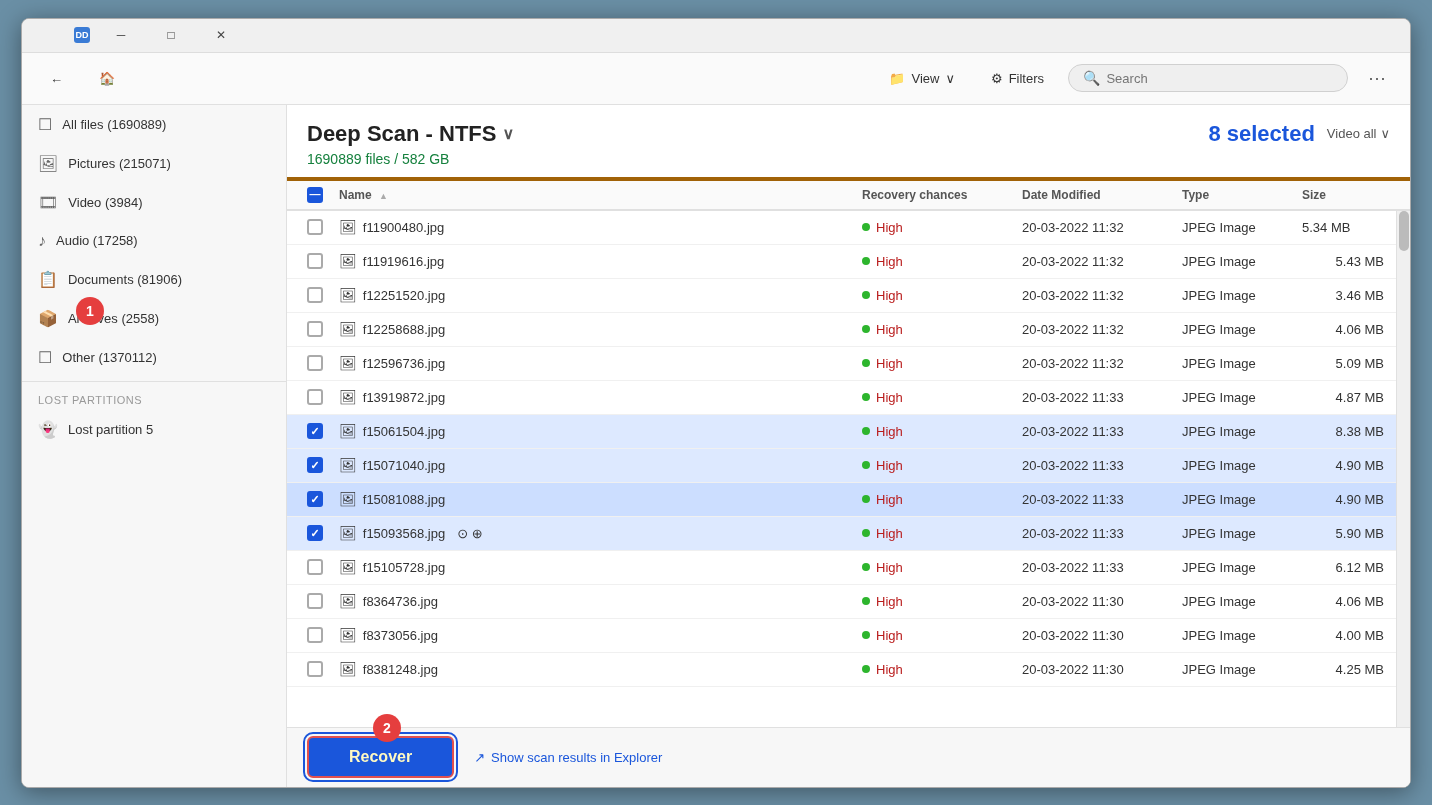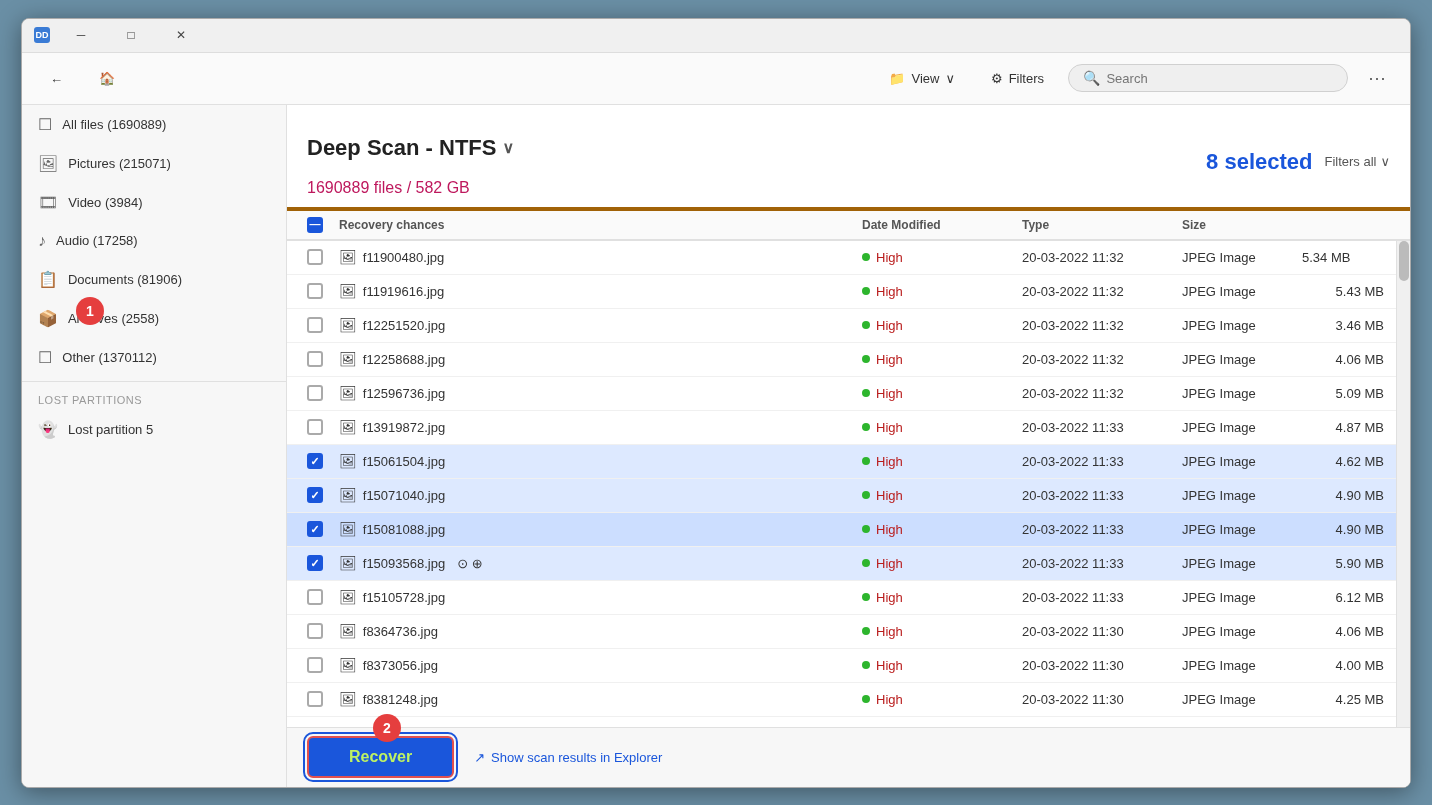--- a/index.html
+++ b/index.html
@@ -32,21 +32,21 @@
       padding: 0 12px;
       border-bottom: 1px solid #ddd;
       flex-shrink: 0;
     }
     .titlebar-icon {
       width: 16px; height: 16px;
       margin-right: 8px;
       background: #3a7bd5;
       border-radius: 3px;
       display: flex; align-items: center; justify-content: center;
-      color: white; font-size: 9px; font-weight: bold;
+      color: white; font-size: 9px; font-weight: bold; margin-left: 40px;
     }
     .titlebar-title {
       font-size: 12px;
       color: #333;
       flex: 1;
     }
     .titlebar-controls {
       display: flex;
       gap: 4px;
     }
@@ -172,22 +172,22 @@
     .selected-count {
       font-size: 22px;
       font-weight: 700;
       color: #1a56db;
     }
     .select-all-area {
       display: flex; align-items: center; gap: 4px;
       font-size: 13px; color: #555; cursor: pointer;
     }
     .file-count-label {
-      font-size: 16px;
-      color: #be185d;
+      font-size: 14px;
+      color: #15803d;
     }
 
     
     .table-area {
       flex: 1;
       overflow: hidden;
       display: flex;
       flex-direction: column;
     }
     .table-header {
@@ -267,21 +267,21 @@
       background: #f7f7f7;
       border-top: 1px solid #e0e0e0;
       display: flex;
       align-items: center;
       padding: 0 20px;
       gap: 20px;
       flex-shrink: 0;
     }
     .recover-btn {
       background: #1a56db;
-      color: #bef264;
+      color: #fef9c3;
       border: 2px solid #e05050;
       border-radius: 6px;
       padding: 10px 40px;
       font-size: 16px;
       font-weight: 600;
       cursor: pointer;
       outline: 2px solid #1a56db;
       outline-offset: 2px;
     }
     .files-summary { font-size: 13px; color: #555; flex: 1; }
@@ -409,36 +409,39 @@
     </div>
 
     <div class="content">
 
       <div class="content-header">
         <div class="content-header-top">
           <div class="scan-title">
             <span>Deep Scan - NTFS</span>
             <span class="scan-dropdown-icon">∨</span>
           </div>
-          <div style="display:flex; align-items: center; gap: 12px; margin-top: 28px;">
+          <div style="display:flex; align-items: center; gap: 12px;">
             <span class="selected-count">8 selected</span>
             <div class="select-all-area">
-              <span>Filters all</span>
+              <span>Video all</span>
               <span>∨</span>
             </div>
           </div>
         </div>
         <div class="file-count-label">1690889 files / 582 GB</div>
       </div>
 
       <div class="table-area">
 
         <div class="table-header">
           <div class="cb-wrap">
             <div class="cb indeterminate"></div>
+          </div>
+          <div class="table-header-cell">Name
+            <span style="font-size:9px; color:#aaa; margin-left:4px;">▲</span>
           </div>
           <div class="table-header-cell">Recovery chances</div>
           <div class="table-header-cell">Date Modified</div>
           <div class="table-header-cell">Type</div>
           <div class="table-header-cell">Size</div>
           <div style="width:14px;"></div>
         </div>
 
         <div class="table-scroll-wrap">
           <div class="table-body" id="table-body">
@@ -552,21 +555,21 @@
       <span class="file-icon">🖼</span>
       <span>f15061504.jpg</span>
 
     </div>
     <div class="cell recovery-cell">
       <span class="dot"></span>
       <span class="recovery-label">High</span>
     </div>
     <div class="cell">20-03-2022 11:33</div>
     <div class="cell">JPEG Image</div>
-    <div class="cell" style="text-align:right;">4.62 MB</div>
+    <div class="cell" style="text-align:right;">8.38 MB</div>
   </div>
               <div class="table-row selected-row">
     <div class="cb-wrap cell">
       <div class="cb checked"></div>
     </div>
     <div class="cell cell-name">
       <span class="file-icon">🖼</span>
       <span>f15071040.jpg</span>
 
     </div>

